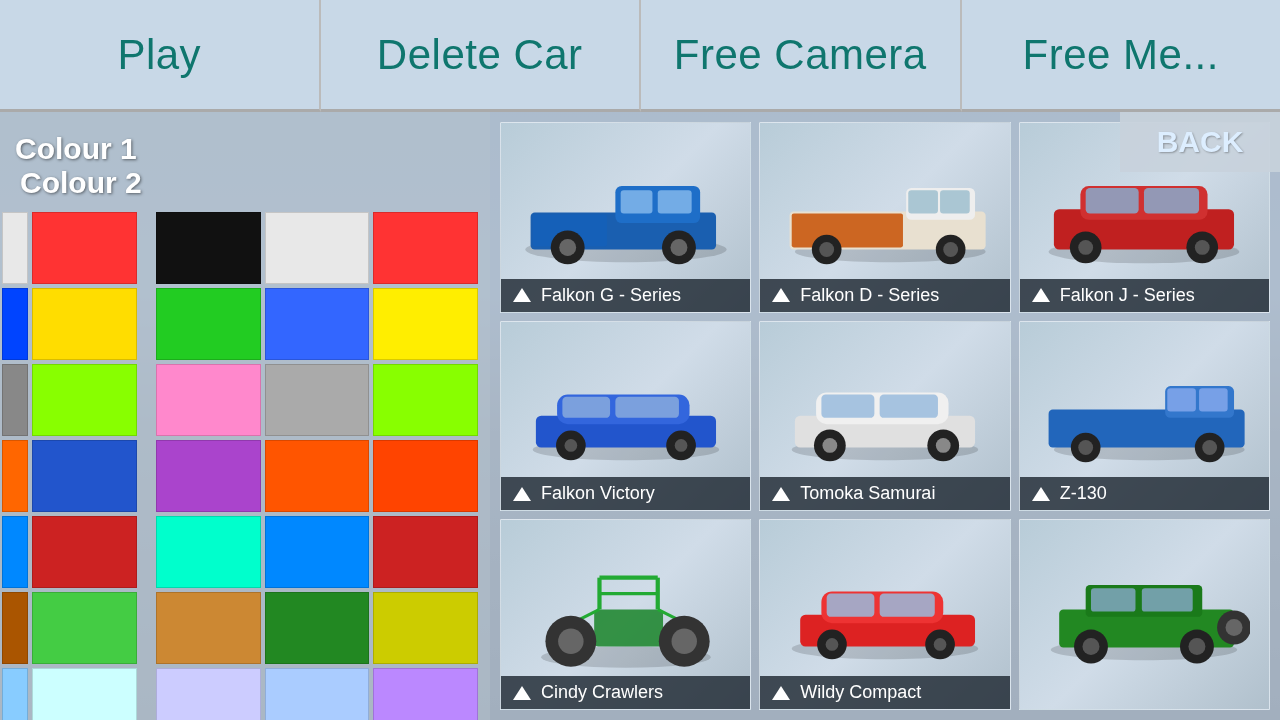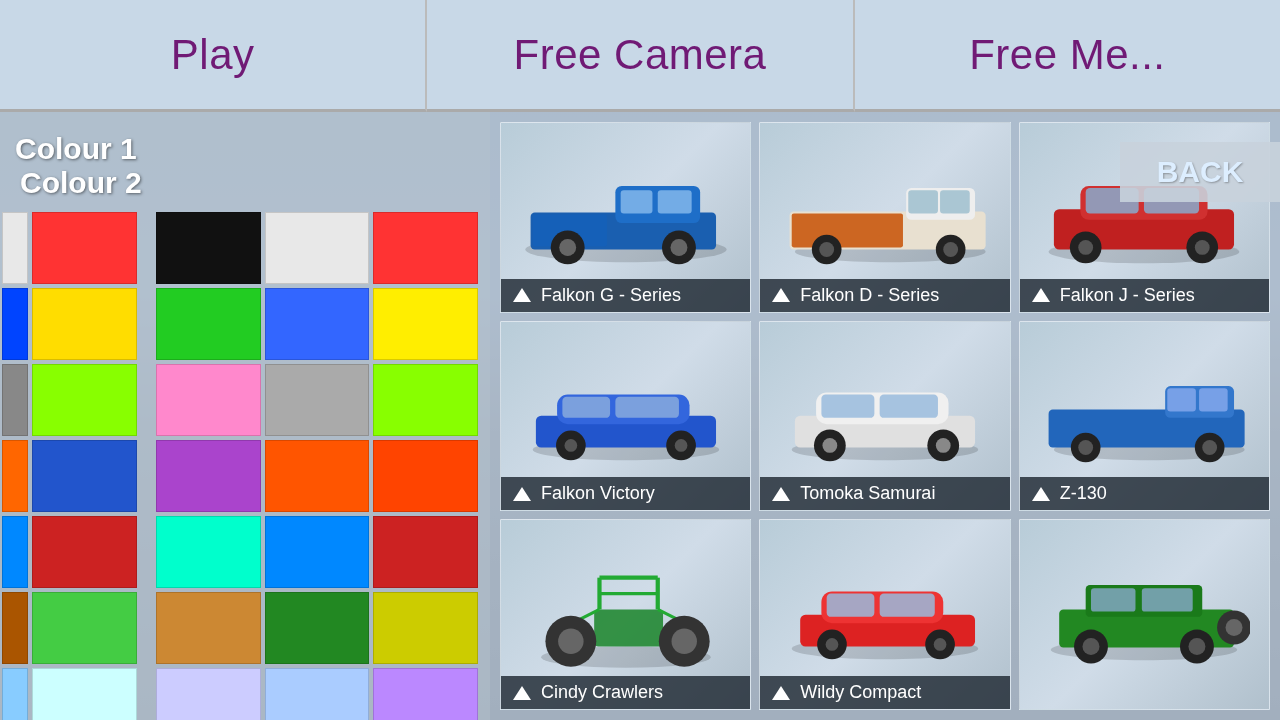--- a/index.html
+++ b/index.html
@@ -32,21 +32,21 @@
       z-index: 10;
     }
     .toolbar-btn {
       flex: 1;
       background: rgba(200, 215, 230, 0.92);
       border: none;
       border-right: 2px solid #bbb;
       border-bottom: 3px solid #aaa;
       font-size: 42px;
       font-weight: 400;
-      color: #701a75;
+      color: #0f766e;
       cursor: pointer;
       display: flex;
       align-items: center;
       justify-content: center;
       letter-spacing: 0.5px;
     }
     .toolbar-btn:last-child {
       border-right: none;
     }
 
@@ -168,30 +168,30 @@
       background: rgba(200, 210, 220, 0.9);
       display: flex;
       align-items: center;
       justify-content: center;
       font-size: 30px;
       font-weight: bold;
       color: #ddeeff;
       text-shadow: 1px 1px 2px rgba(0,0,0,0.3);
       cursor: pointer;
       z-index: 20;
-      margin-top: 30px;
     }
   </style>
 </head>
 <body>
 
 <div class="bg-scene"></div>
 
 <div class="toolbar">
   <button class="toolbar-btn">Play</button>
+  <button class="toolbar-btn">Delete Car</button>
   <button class="toolbar-btn">Free Camera</button>
   <button class="toolbar-btn">Free Me...</button>
 </div>
 
 <div class="color-panel">
   <div class="color-headers">
     <div class="color-header color-header-1">Colour 1</div>
     <div class="color-header color-header-2">Colour 2</div>
   </div>
 

